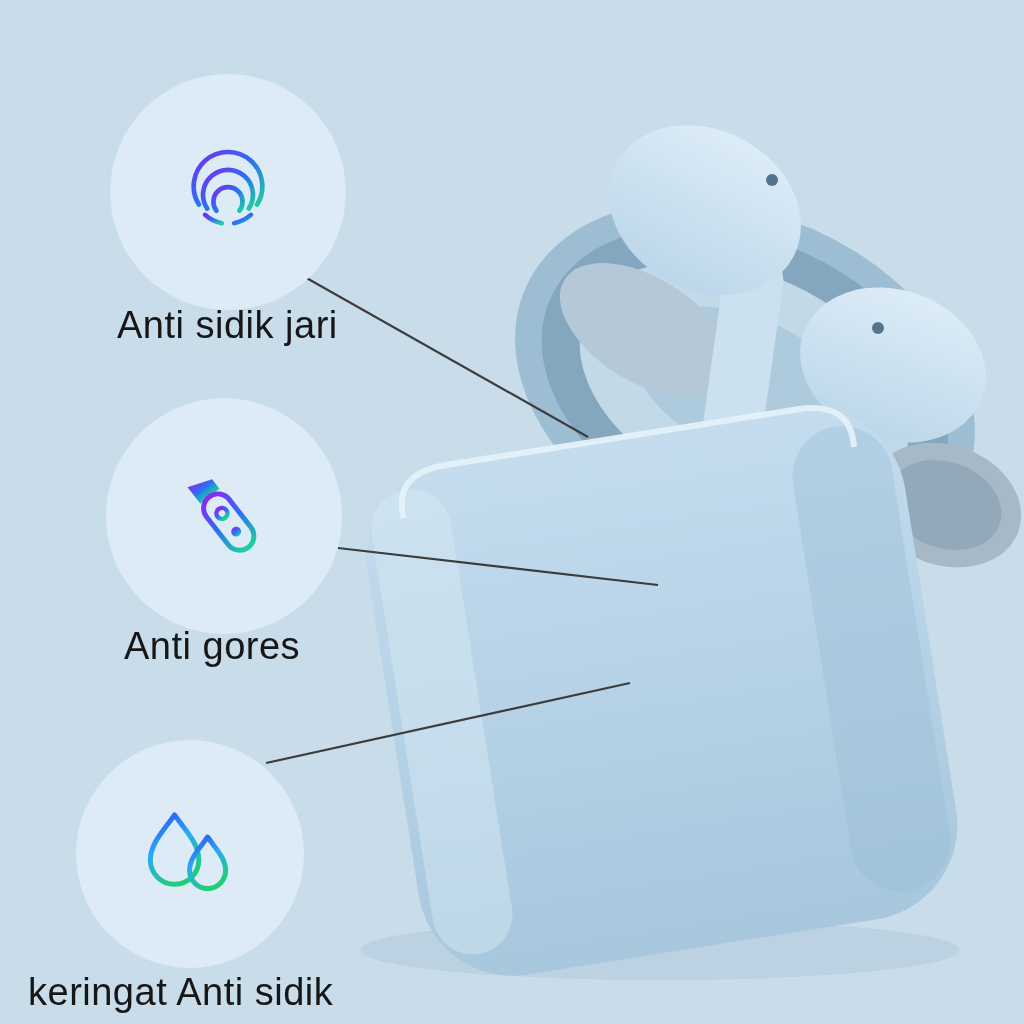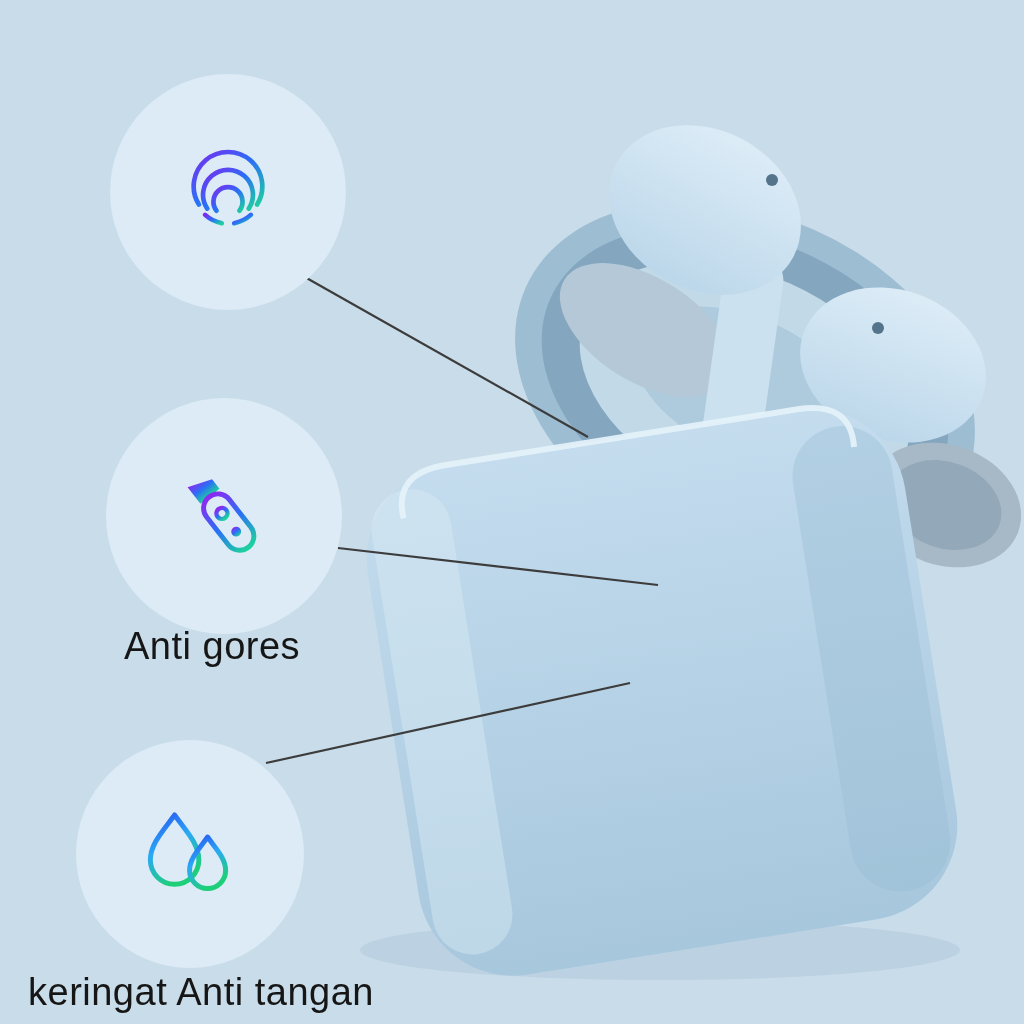--- a/index.html
+++ b/index.html
@@ -102,20 +102,21 @@
       <g stroke="url(#fpg)" stroke-width="4.5" fill="none" stroke-linecap="round">
         <path d="M22,62 A33,33 0 1 1 78,62"></path>
         <path d="M30,66 A24,24 0 1 1 70,66"></path>
         <path d="M39,68 A14,14 0 1 1 61,68"></path>
         <path d="M50,56 L50,72"></path>
         <path d="M28,72 A34,34 0 0 0 44,80"></path>
         <path d="M56,80 A34,34 0 0 0 72,72"></path>
       </g>
     </svg>
   </div>
+  <div class="feature-label label-1">Anti sidik jari</div>
 
   <div class="badge badge-2">
     <svg class="icon-svg" width="110" height="110" viewBox="0 0 100 100" aria-hidden="true">
       <defs>
         <linearGradient id="ctg" x1="0" y1="0" x2="0" y2="1">
           <stop offset="0" stop-color="#8a2bf0"></stop>
           <stop offset="0.5" stop-color="#2a6ff6"></stop>
           <stop offset="1" stop-color="#1ecf9f"></stop>
         </linearGradient>
       </defs>
@@ -137,15 +138,15 @@
           <stop offset="0.5" stop-color="#2aa9f6"></stop>
           <stop offset="1" stop-color="#1ecf7a"></stop>
         </linearGradient>
       </defs>
       <g stroke="url(#wdg)" fill="none" stroke-linejoin="round" stroke-linecap="round">
         <path transform="translate(36,46) scale(1.05)" stroke-width="4.3" d="M0,-30 C10,-16 21,-5 21,9 A21,21 0 1 1 -21,9 C-21,-5 -10,-16 0,-30 Z"></path>
         <path transform="translate(66,58) scale(0.78)" stroke-width="5.8" d="M0,-30 C10,-16 21,-5 21,9 A21,21 0 1 1 -21,9 C-21,-5 -10,-16 0,-30 Z"></path>
       </g>
     </svg>
   </div>
-  <div class="feature-label label-3">keringat Anti tangan</div>
+  <div class="feature-label label-3">keringat Anti sidik</div>
 
 </div>
 
 </body></html>

